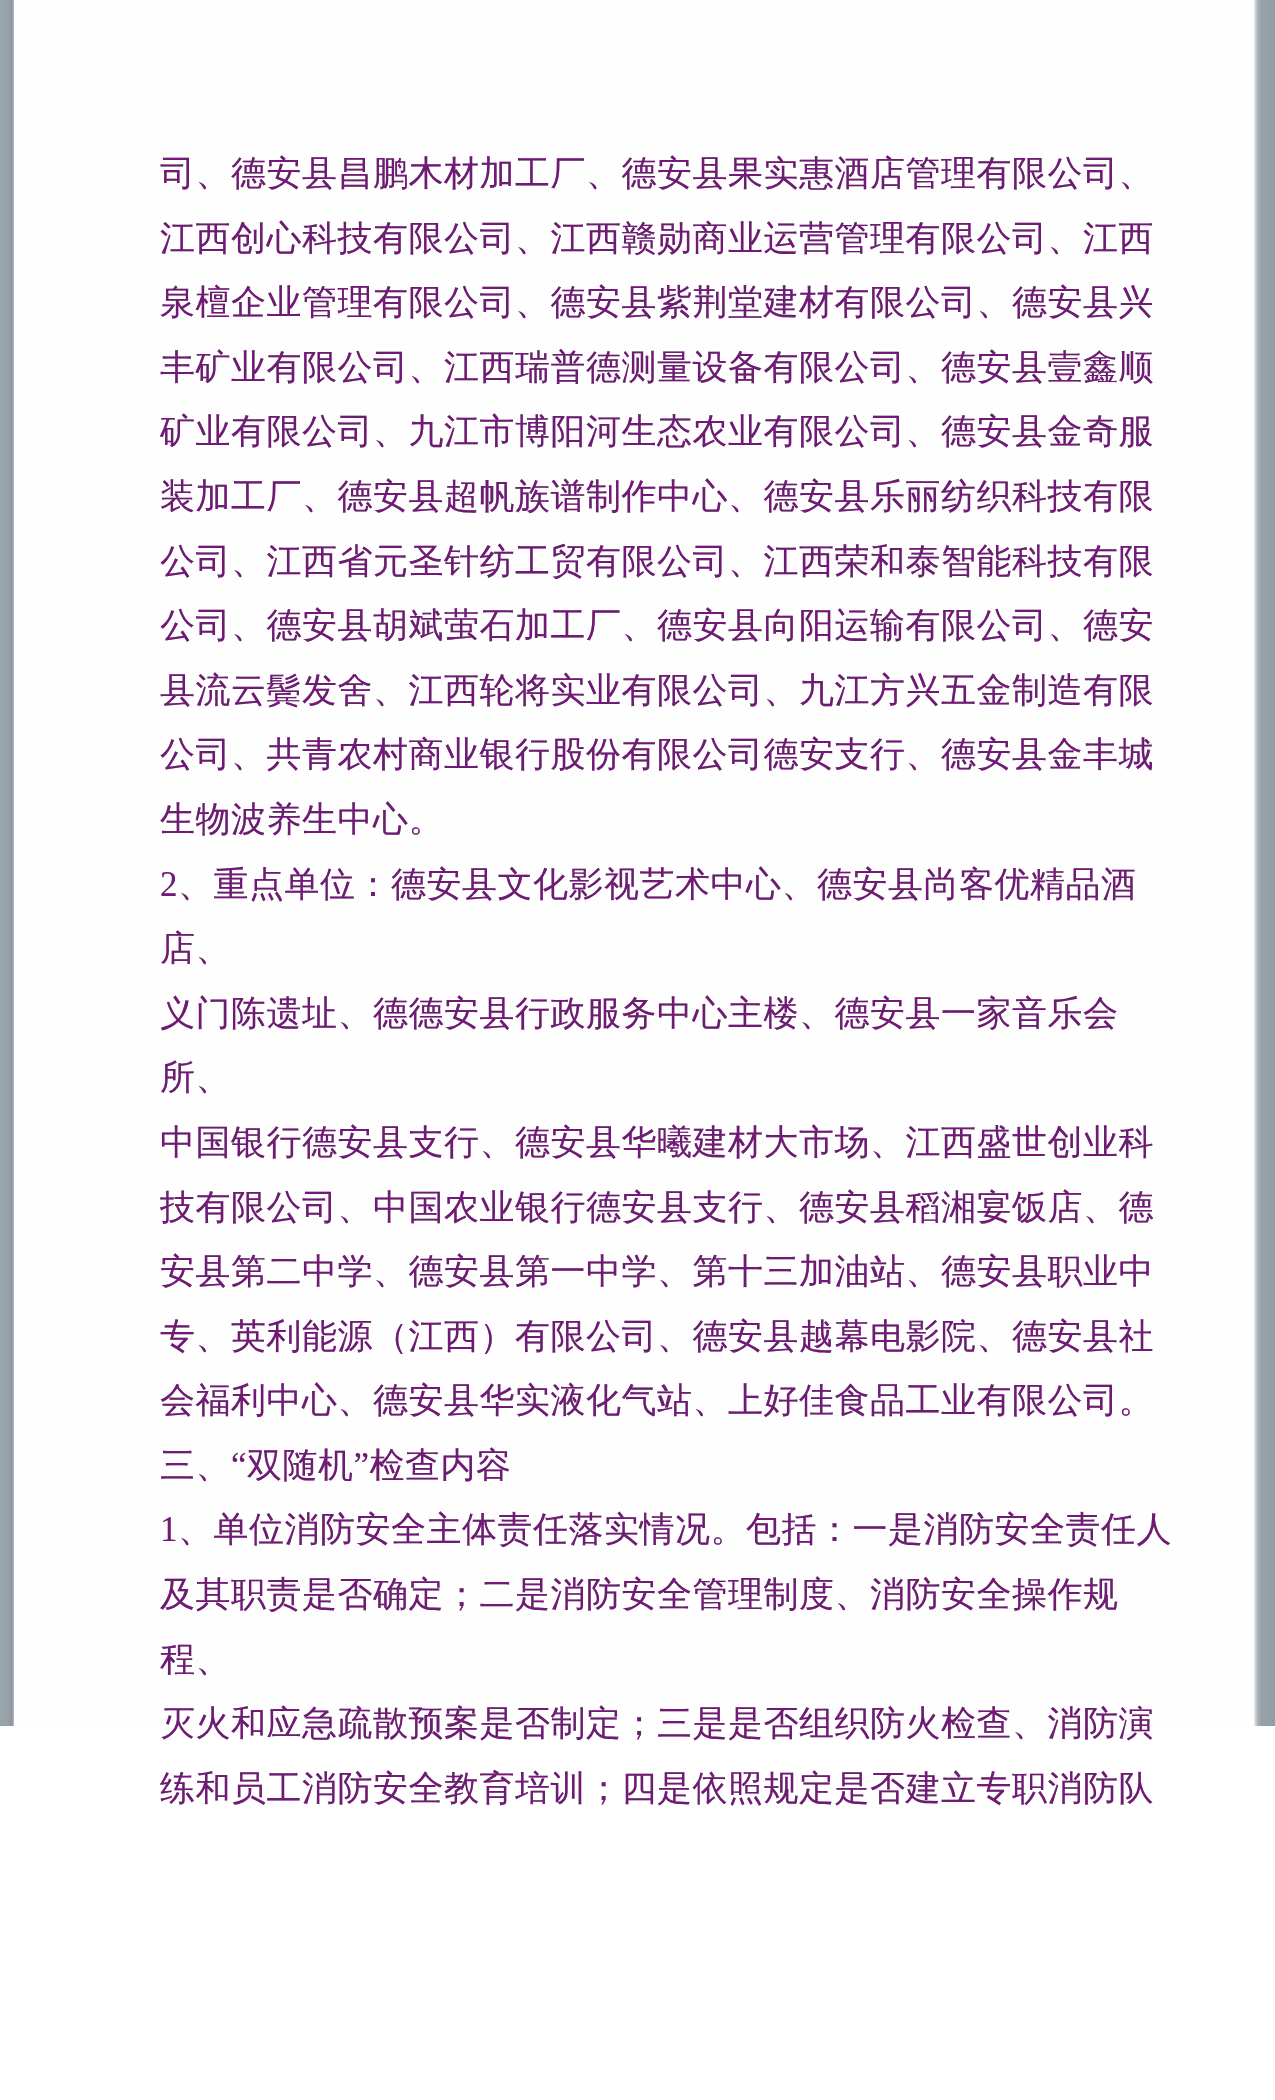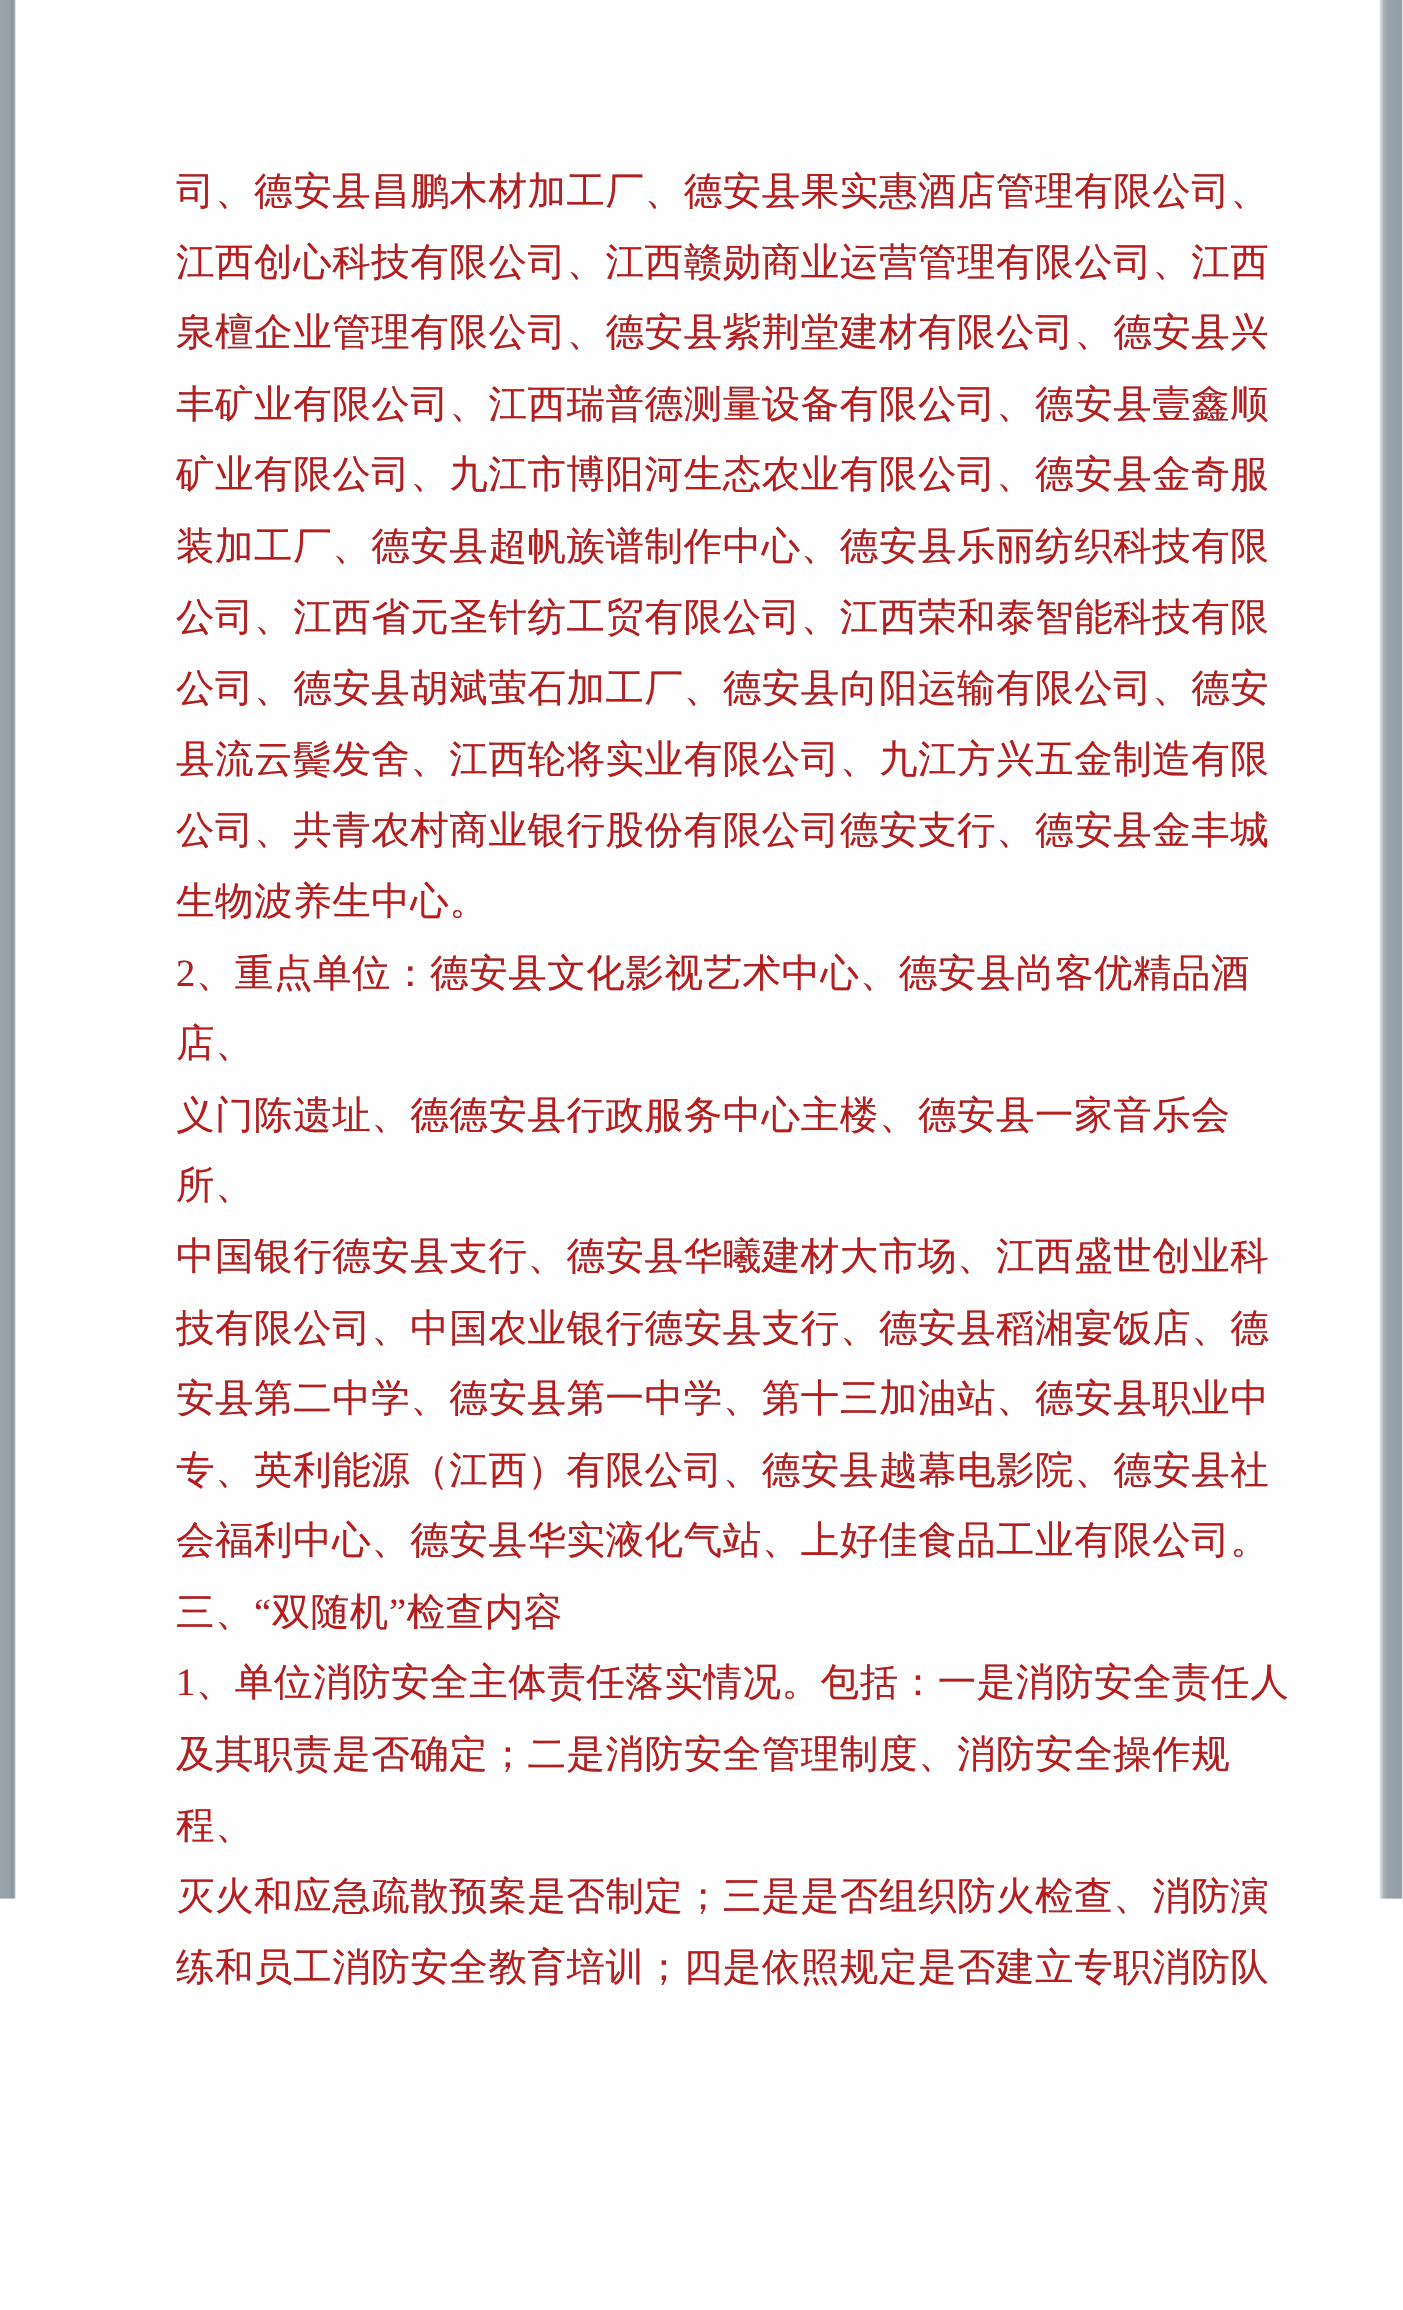--- a/index.html
+++ b/index.html
@@ -41,21 +41,21 @@
   }
   
   .body-text {
     position: absolute;
     left: 160px;
     top: 142px;
     width: 1020px;
     font-size: 35px;
     line-height: 64.6px;
     letter-spacing: 0.5px;
-    color: #b91c1c;
+    color: #701a75;
     white-space: pre-line;
     text-shadow: 0 0 0.6px rgba(70, 74, 80, 0.5);
   }
 </style>
 </head>
 <body>
 
 <div>
   <div class="paper"></div>
   <div class="strip left"></div>

